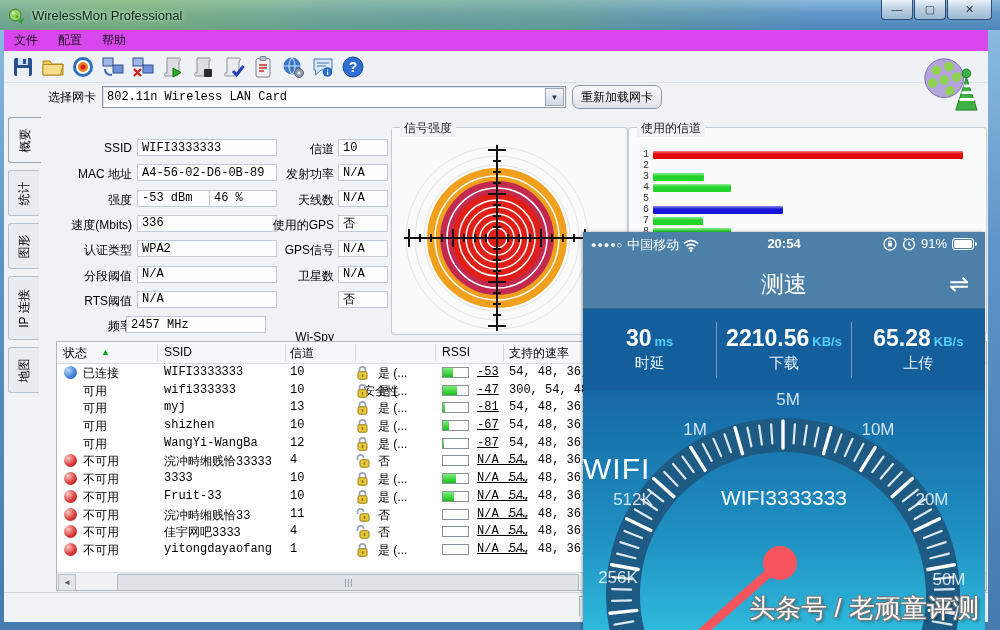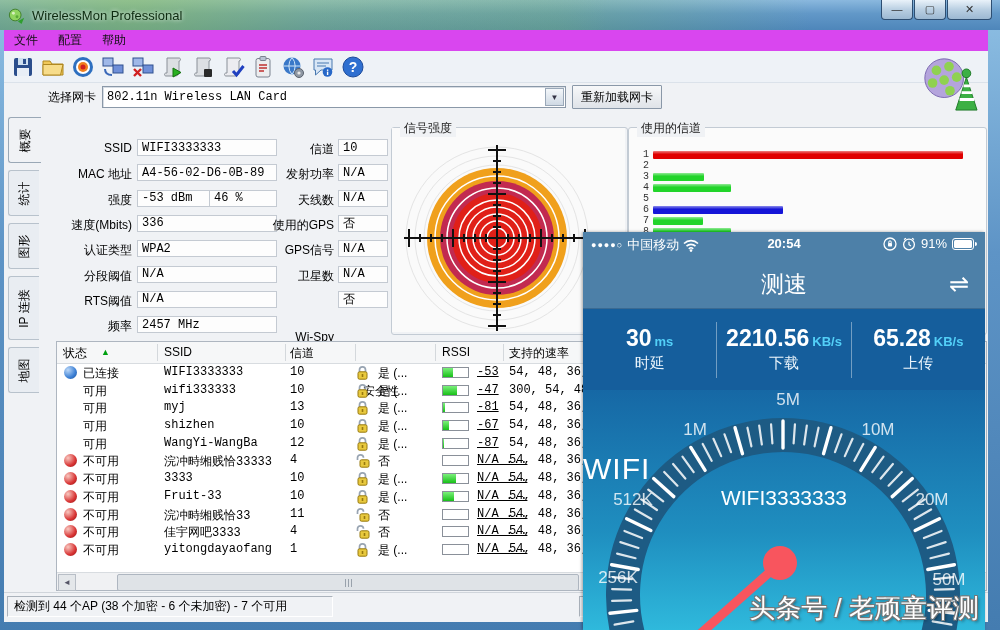--- a/index.html
+++ b/index.html
@@ -35,21 +35,21 @@
   .tbtn svg{width:24px;height:24px;}
 
   .adapter-row{position:absolute;left:0;top:53px;width:100%;height:28px;display:flex;align-items:center;}
   .adapter-label{font-size:12px;color:#000;position:absolute;left:44px;}
   .adapter-select{position:absolute;left:98px;width:462px;height:20px;background:#fff;
     border:1px solid #8a98a8;box-shadow:inset 1px 1px 0 #d7dde4;display:flex;align-items:center;}
   .adapter-select .val{font-family:"Liberation Mono",monospace;font-size:12px;color:#000;padding-left:4px;flex:1;}
   .dd-btn{width:17px;height:16px;margin-right:1px;background:linear-gradient(180deg,#f4f7fa,#cfd9e4);
     border:1px solid #9aa8b8;font-size:8px;color:#334;display:flex;align-items:center;justify-content:center;}
   .reload-btn{position:absolute;left:568px;height:22px;padding:0 8px;font-size:12px;color:#000;
-    background:linear-gradient(180deg,#f7f8f9,#dfe3e8);border:1px solid #8a98a8;border-radius:1px;
+    background:linear-gradient(180deg,#f7f8f9,#dfe3e8);border:1px solid #8a98a8;border-radius:7px;
     display:flex;align-items:center;}
   .app-logo{position:absolute;right:10px;top:24px;width:58px;height:58px;}
 
   
   .content{position:absolute;left:0;top:81px;width:984px;height:477px;}
   .tabstrip{position:absolute;left:4px;top:6px;width:34px;}
   .vtab{width:30px;border:1px solid #b8c2cc;border-right:none;border-radius:3px 0 0 3px;
     background:#e9edf2;margin-bottom:7px;display:flex;align-items:center;justify-content:center;}
   .vtab.active{background:#f0f2f5;border-color:#9aa8b6;width:32px;}
   .vtab span{transform:rotate(-90deg);white-space:nowrap;font-size:12px;color:#000;display:block;}
@@ -299,21 +299,21 @@
           <div class="fld-box" style="left: 205px; top: 78.6px; width: 68px;">46 %</div>
           <div class="fld-label" style="left: 20px; top: 105.9px; width: 108px;">速度(Mbits)</div>
           <div class="fld-box" style="left: 133px; top: 103.9px; width: 140px;">336</div>
           <div class="fld-label" style="left: 20px; top: 131.2px; width: 108px;">认证类型</div>
           <div class="fld-box" style="left: 133px; top: 129.2px; width: 140px;">WPA2</div>
           <div class="fld-label" style="left: 20px; top: 156.5px; width: 108px;">分段阈值</div>
           <div class="fld-box" style="left: 133px; top: 154.5px; width: 140px;">N/A</div>
           <div class="fld-label" style="left: 20px; top: 181.8px; width: 108px;">RTS阈值</div>
           <div class="fld-box" style="left: 133px; top: 179.8px; width: 140px;">N/A</div>
           <div class="fld-label" style="left: 20px; top: 207.1px; width: 108px;">频率</div>
-          <div class="fld-box" style="left: 133px; top: 205.1px; width: 140px;">2457 MHz</div>
+          <div class="fld-box" style="left: 122px; top: 205.1px; width: 140px;">2457 MHz</div>
           <div class="fld-label" style="left: 228px; top: 30px; width: 102px;">信道</div>
           <div class="fld-box" style="left: 334px; top: 28px; width: 50px;">10</div>
           <div class="fld-label" style="left: 228px; top: 55.3px; width: 102px;">发射功率</div>
           <div class="fld-box" style="left: 334px; top: 53.3px; width: 50px;">N/A</div>
           <div class="fld-label" style="left: 228px; top: 80.6px; width: 102px;">天线数</div>
           <div class="fld-box" style="left: 334px; top: 78.6px; width: 50px;">N/A</div>
           <div class="fld-label" style="left: 228px; top: 105.9px; width: 102px;">使用的GPS</div>
           <div class="fld-box" style="left: 334px; top: 103.9px; width: 50px;">否</div>
           <div class="fld-label" style="left: 228px; top: 131.2px; width: 102px;">GPS信号</div>
           <div class="fld-box" style="left: 334px; top: 129.2px; width: 50px;">N/A</div>
@@ -638,21 +638,20 @@
                 <i></i>
                 <i></i>
                 <i></i>
               </div>
           </div>
         </div>
       </div>
     </div>
 
     <div class="statusbar">
-      <div class="sb-panel" style="left:3px;width:326px;">检测到 44 个AP (38 个加密 - 6 个未加密) - 7 个可用</div>
       <div class="sb-panel" style="left:575px;width:405px;"></div>
     </div>
   </div>
 
   <div class="phone">
     <div class="ph-status">
       <div class="left">
         <span class="dots">●●●●○</span>
         <span>中国移动</span>
         <svg width="16" height="13" viewBox="0 0 16 13">

